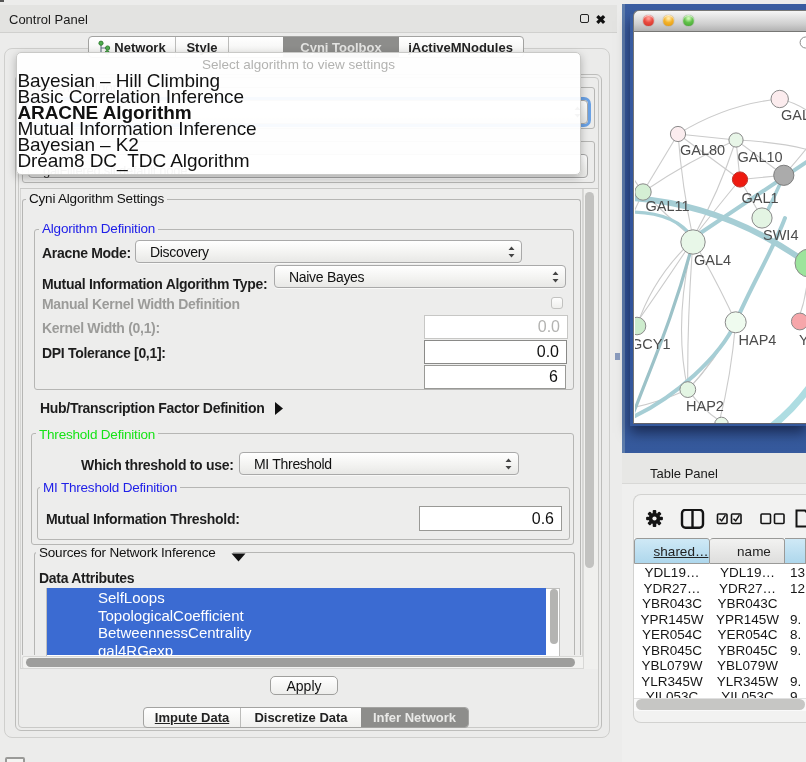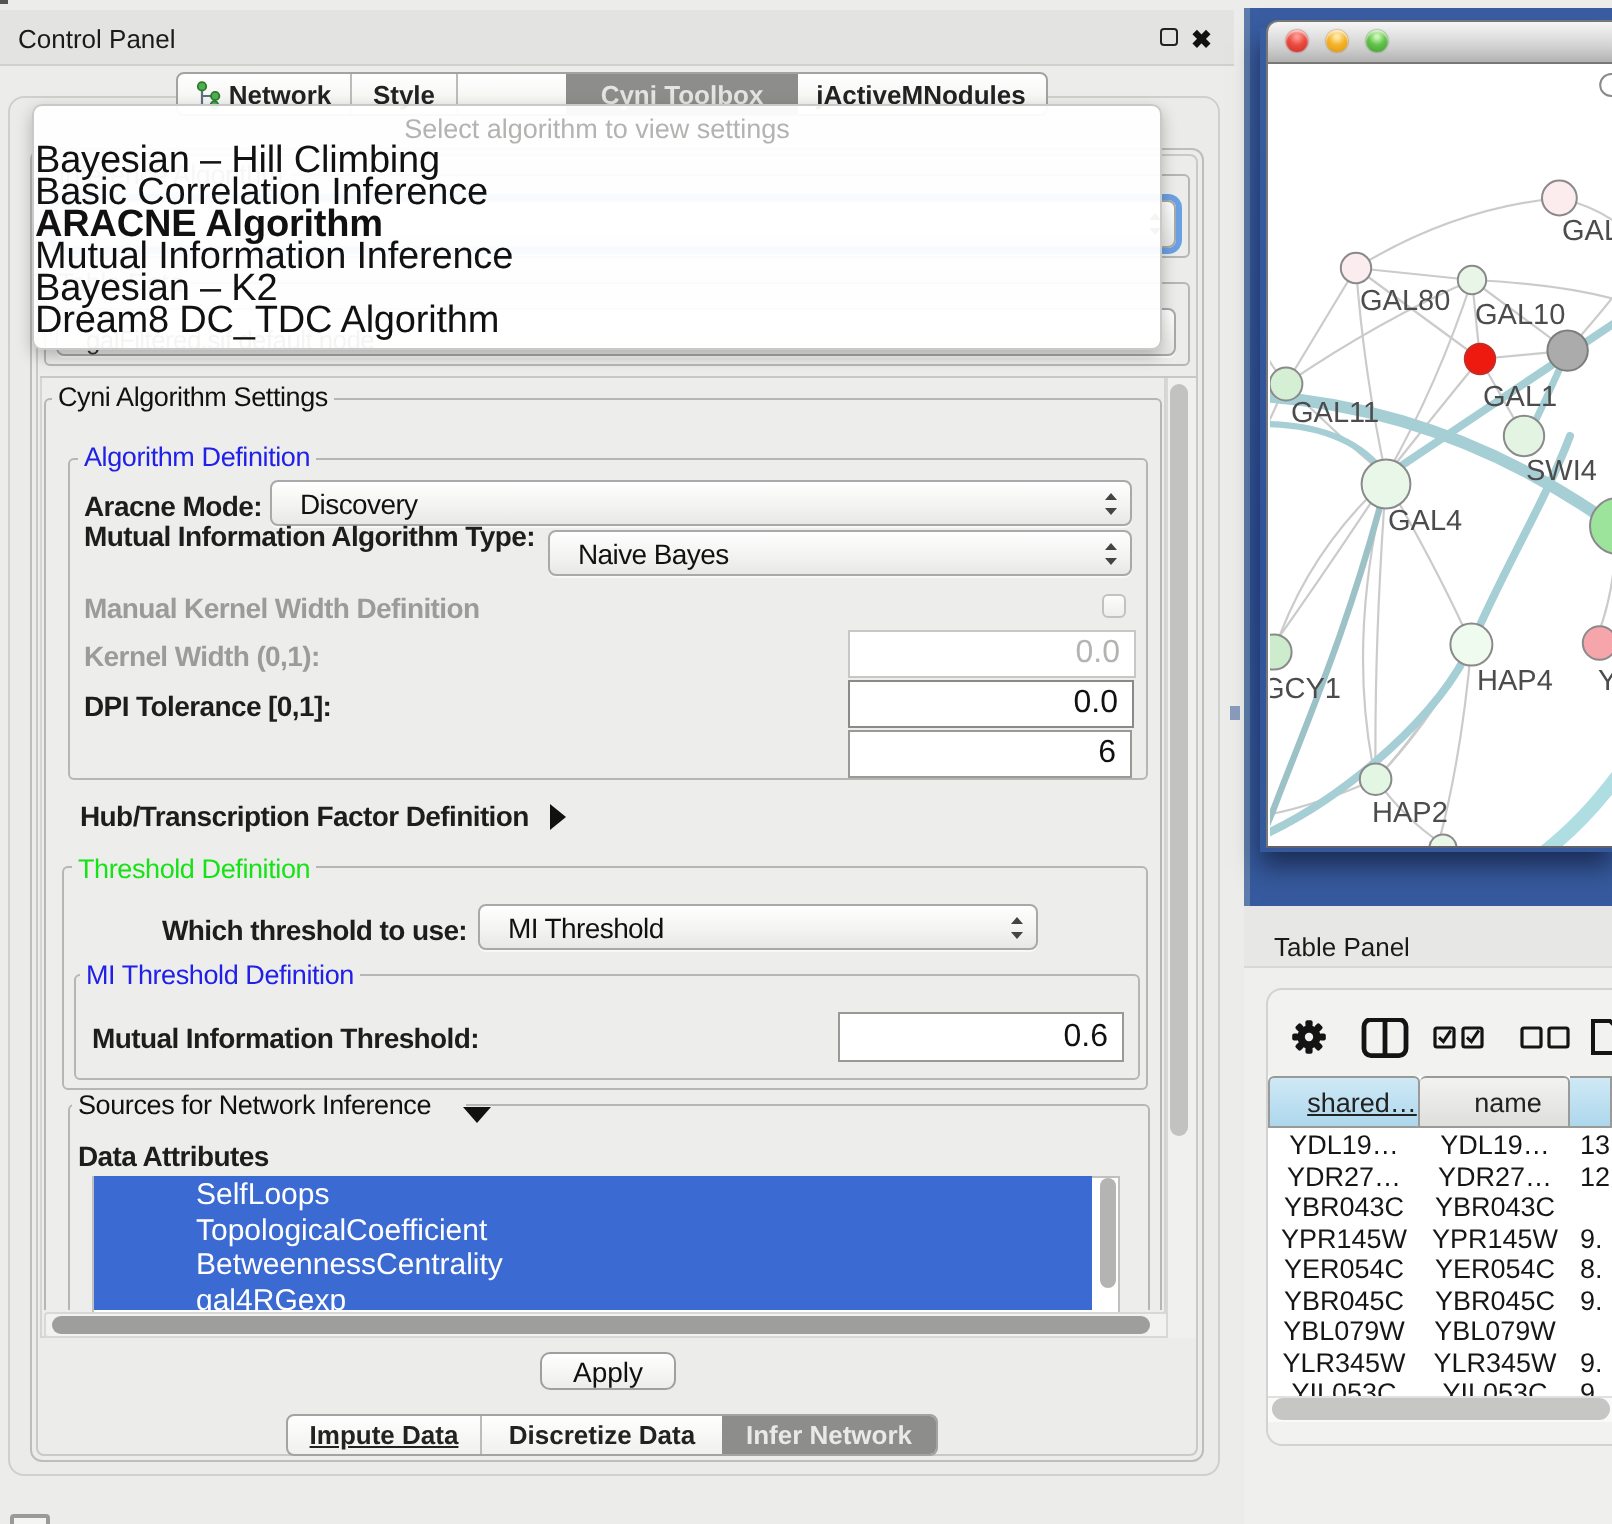--- a/index.html
+++ b/index.html
@@ -68,28 +68,28 @@
 
   <div class="abs" style="left:20px;top:189px;width:563px;height:480px;background:#ededec;border:1px solid #d5d5d3;border-top:none;overflow:hidden;"></div>
 
   <div class="gbox" style="left:22px;top:199px;width:559px;height:456px;border-bottom:none;border-radius:3px 3px 0 0;"></div>
   <div class="gtitle" style="left:26px;top:192px;color:#111;">Cyni Algorithm Settings</div>
 
   <div class="gbox" style="left:34px;top:229px;width:540px;height:161px;"></div>
   <div class="gtitle" style="left:39px;top:222px;color:#2020e8;">Algorithm Definition</div>
 
   <div class="lbl" style="left:42px;top:245px;">Aracne Mode:</div>
-  <div class="combo" style="left:135px;top:240px;width:431px;height:23px;padding-left:16px;">
+  <div class="combo" style="left:135px;top:240px;width:387px;height:23px;padding-left:16px;">
     <span class="ctext">Discovery</span>
     <svg class="carr" viewBox="0 0 9 14">
         <path d="M1.5 5 L4.5 1.5 L7.5 5 Z M1.5 9 L4.5 12.5 L7.5 9 Z" fill="#444"></path>
       </svg>
   </div>
 
-  <div class="lbl" style="left:42px;top:260px;">Mutual Information Algorithm Type:</div>
+  <div class="lbl" style="left:42px;top:276px;">Mutual Information Algorithm Type:</div>
   <div class="combo" style="left:274px;top:265px;width:292px;height:23px;">
     <span class="ctext">Naive Bayes</span>
     <svg class="carr" viewBox="0 0 9 14">
         <path d="M1.5 5 L4.5 1.5 L7.5 5 Z M1.5 9 L4.5 12.5 L7.5 9 Z" fill="#444"></path>
       </svg>
   </div>
 
   <div class="lbl" style="left:42px;top:296px;color:#9b9b99;">Manual Kernel Width Definition</div>
   <div class="abs" style="left:551px;top:297px;width:12px;height:12px;border:1px solid #c2c2c0;border-radius:3px;background:linear-gradient(#fdfdfd,#eeeeec);"></div>
 
@@ -258,21 +258,21 @@
         <text x="103.5" y="313">HAP4</text>
         <text x="164" y="313">Y</text>
         <text x="51" y="379">HAP2</text>
       </g>
     </svg>
   </div>
 
   <div class="abs" style="left:615px;top:353px;width:5px;height:7px;background:#8899bb;"></div>
 
   <div class="abs" style="left:622px;top:453px;width:184px;height:31px;background:#e7e7e5;border-bottom:1px solid #d8d8d6;"></div>
-  <div class="abs" style="left:637px;top:466px;font-size:13px;color:#1a1a1a;">Table Panel</div>
+  <div class="abs" style="left:650px;top:466px;font-size:13px;color:#1a1a1a;">Table Panel</div>
   <div class="abs" style="left:622px;top:484px;width:184px;height:278px;background:#efefee;"></div>
 
   <div class="abs" style="left:633px;top:494px;width:173px;height:229px;background:#f2f2f1;border:1px solid #d2d2d0;border-right:none;border-radius:8px 0 0 8px;"></div>
 
   <svg class="abs" style="left:645px;top:509px;" width="161" height="20" viewBox="0 0 161 20">
 
     <g transform="translate(9.5,9.5)">
       <g fill="#141414">
         <circle r="5.8"></circle>
         <g>

